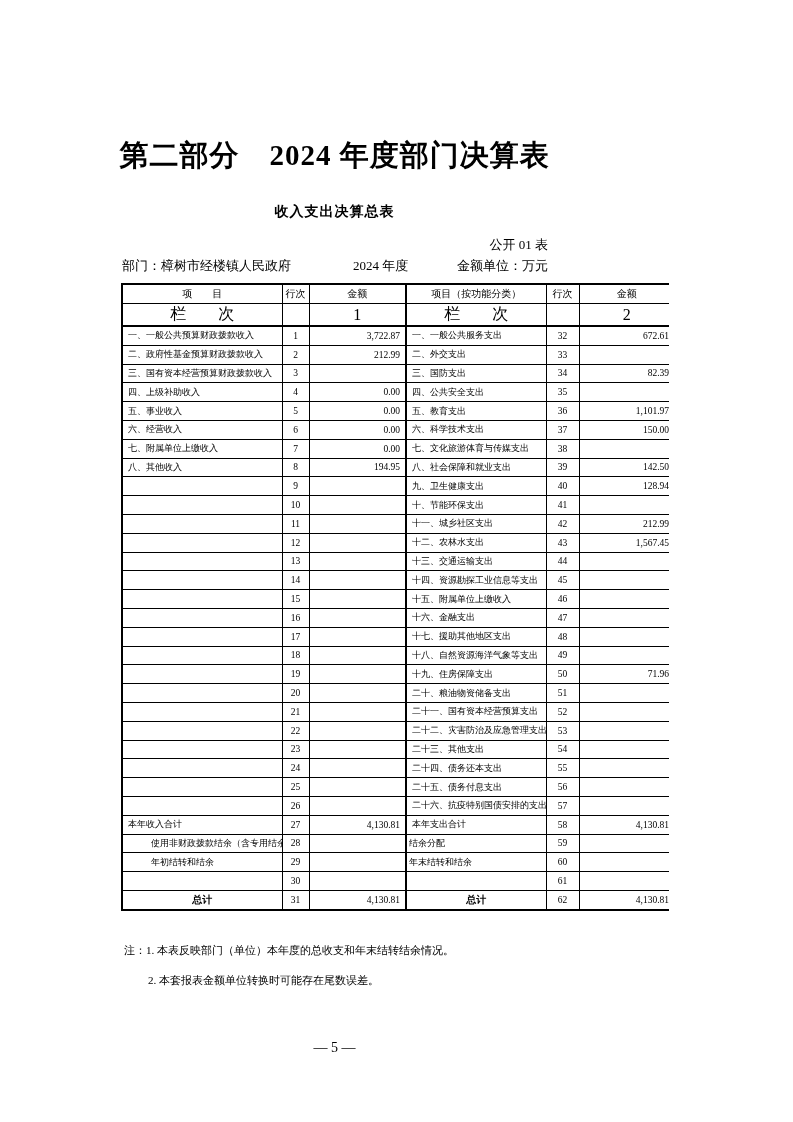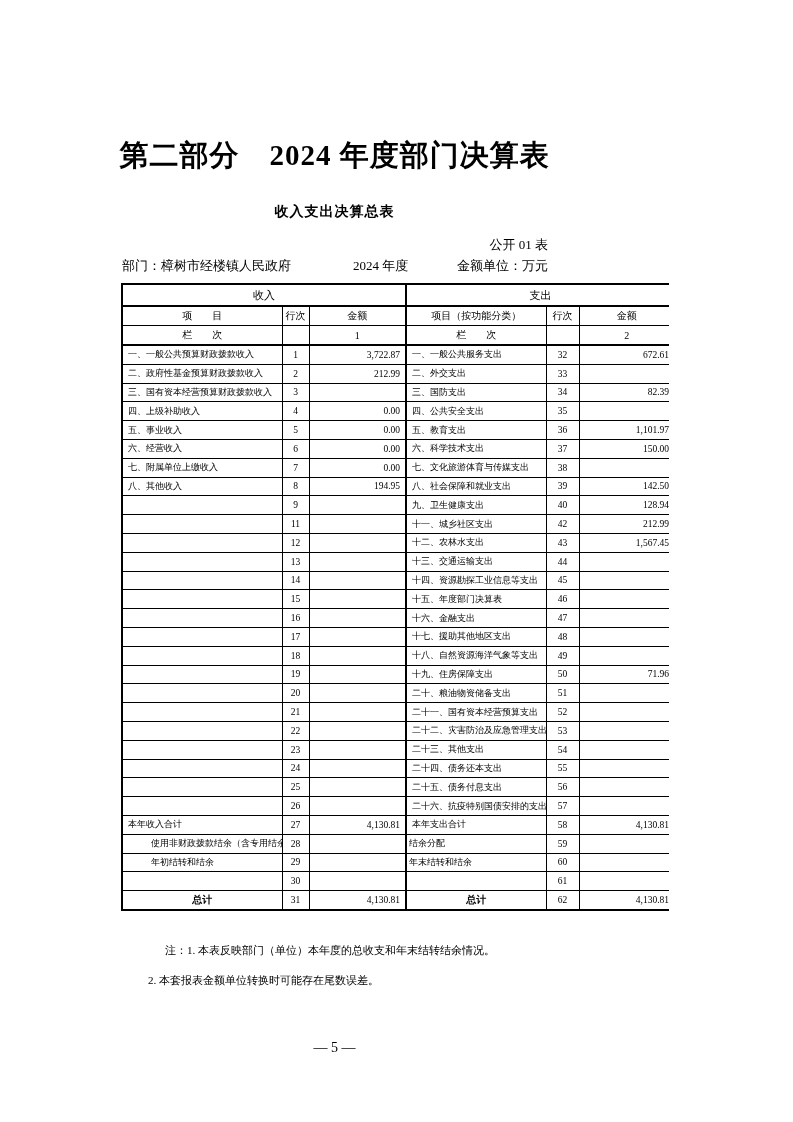--- a/index.html
+++ b/index.html
@@ -28,33 +28,33 @@
     position:absolute; top:283px; left:121px;
     border-collapse:collapse; table-layout:fixed; width:553px;
     border:2px solid #000;
   }
   table.fin th, table.fin td {
     border:1px solid #000; padding:0; overflow:hidden; white-space:nowrap;
     font-weight:normal; font-size:9.5px; text-align:center; vertical-align:middle;
   }
   tr.hdr-sec th { height:20px; font-size:11px; border-bottom-width:2px; }
   tr.hdr-cols th { height:18px; font-size:10px; }
-  tr.hdr-lanci td { height:18px; font-size:10px; border-bottom-width:2px; }
+  tr.hdr-lanci td { height:18px; font-size:16px; border-bottom-width:2px; }
   table.fin tbody td { height:17.8px; }
   td.item, th.item-h { }
   table.fin tbody td.item { text-align:left; padding-left:5px; font-size:9px; }
   table.fin tbody td.item.i1 { padding-left:28px; }
   table.fin tbody td.item.i2 { padding-left:2px; }
   table.fin tbody td.item.total { text-align:center; padding-left:0; font-weight:bold; font-size:10px; }
   table.fin td.amount { text-align:right; padding-right:5px; }
   table.fin td.rownum { text-align:center; }
   .sec-div { border-left-width:2px !important; }
 
   .note { position:absolute; font-size:11px; }
-  .note-1 { top:943px; left:124px;margin-left:41px; }
+  .note-1 { top:943px; left:124px; }
   .note-2 { top:973px; left:148px; }
   .page-num {
     position:absolute; top:1040px; left:0; width:100%;
     text-align:center; font-size:14px;
   }
 </style>
 </head>
 <body>
 
 <div class="page">
@@ -72,24 +72,20 @@
   <table class="fin">
     <colgroup>
       <col style="width:160px">
         <col style="width:27px">
         <col style="width:97px">
       <col style="width:140px">
         <col style="width:33px">
         <col style="width:96px">
     </colgroup>
     <thead>
-      <tr class="hdr-sec">
-        <th colspan="3">收入</th>
-        <th colspan="3" class="sec-div">支出</th>
-      </tr>
       <tr class="hdr-cols">
         <th class="item-h">项　　目</th>
         <th>行次</th>
         <th>金额</th>
         <th class="sec-div item-h">项目（按功能分类）</th>
         <th>行次</th>
         <th>金额</th>
       </tr>
       <tr class="hdr-lanci">
         <td>栏　　次</td>
@@ -168,20 +164,28 @@
         <tr>
           <td class="item"></td>
           <td class="rownum">9</td>
           <td class="amount"></td>
           <td class="item sec-div">九、卫生健康支出</td>
           <td class="rownum">40</td>
           <td class="amount">128.94</td>
         </tr>
         <tr>
           <td class="item"></td>
+          <td class="rownum">10</td>
+          <td class="amount"></td>
+          <td class="item sec-div">十、节能环保支出</td>
+          <td class="rownum">41</td>
+          <td class="amount"></td>
+        </tr>
+        <tr>
+          <td class="item"></td>
           <td class="rownum">11</td>
           <td class="amount"></td>
           <td class="item sec-div">十一、城乡社区支出</td>
           <td class="rownum">42</td>
           <td class="amount">212.99</td>
         </tr>
         <tr>
           <td class="item"></td>
           <td class="rownum">12</td>
           <td class="amount"></td>
@@ -202,21 +206,21 @@
           <td class="rownum">14</td>
           <td class="amount"></td>
           <td class="item sec-div">十四、资源勘探工业信息等支出</td>
           <td class="rownum">45</td>
           <td class="amount"></td>
         </tr>
         <tr>
           <td class="item"></td>
           <td class="rownum">15</td>
           <td class="amount"></td>
-          <td class="item sec-div">十五、年度部门决算表</td>
+          <td class="item sec-div">十五、附属单位上缴收入</td>
           <td class="rownum">46</td>
           <td class="amount"></td>
         </tr>
         <tr>
           <td class="item"></td>
           <td class="rownum">16</td>
           <td class="amount"></td>
           <td class="item sec-div">十六、金融支出</td>
           <td class="rownum">47</td>
           <td class="amount"></td>

